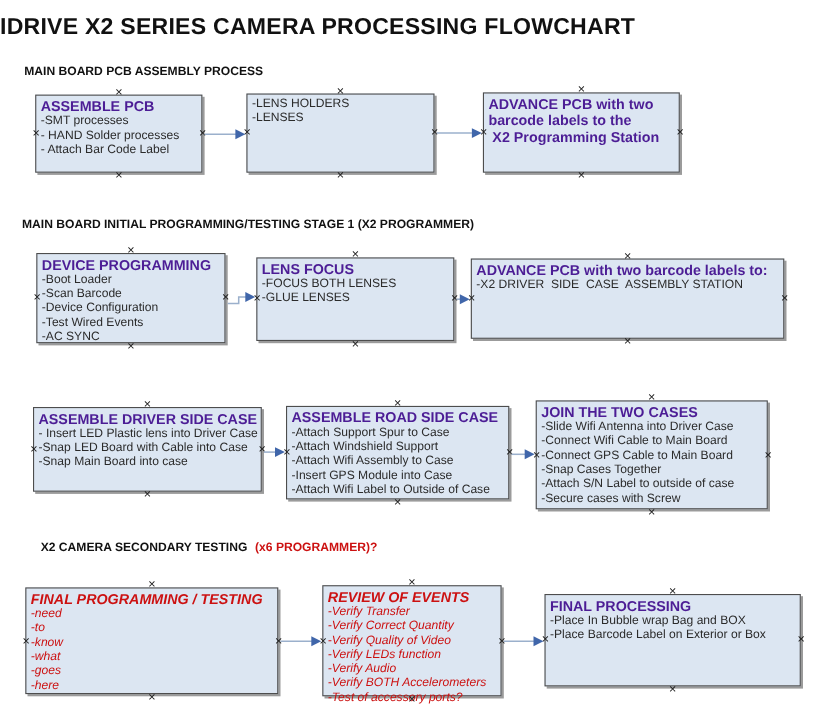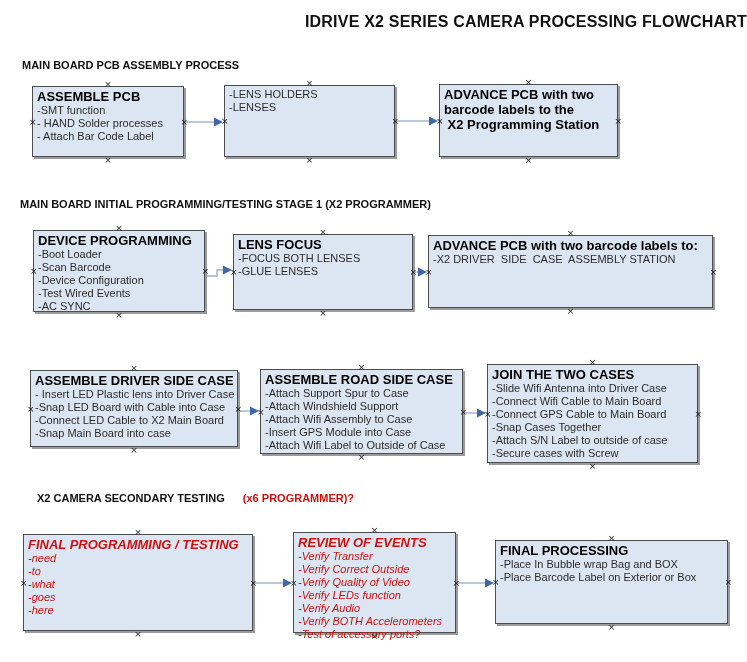--- a/index.html
+++ b/index.html
@@ -1,35 +1,35 @@
 <!DOCTYPE html>
 <html style="--red: #cc1111; --node-fill: #dce6f2; --node-border: #4d4d4d; --arrow-line: #9bb0cc; --arrow-head: #4066aa;"><head>
 <meta charset="utf-8">
 <style>
   html,body{margin:0;padding:0;background:#fff;}
   #canvas{
     position:relative;width:747px;height:662px;background:#ffffff;overflow:hidden;
     font-family:"Liberation Sans", sans-serif;
   }
   .page-title{
-    position:absolute;top:13px;left:0;width:100%;text-align:right;
-    font-size:16px;font-weight:bold;color:#111;letter-spacing:.2px;
+    position:absolute;top:13px;left:0;width:100%;text-align:left;
+    font-size:21px;font-weight:bold;color:#111;letter-spacing:.2px;
   }
   .section-header{
     position:absolute;font-size:11px;font-weight:bold;color:#111;white-space:nowrap;
   }
-  .section-header .suffix{color:var(--red);margin-left:18px;}
+  .section-header .suffix{color:var(--red);margin-left:7px;}
   .node{
     position:absolute;background:var(--node-fill);
     border:1px solid var(--node-border);
     box-shadow:2px 2px 0 #9b9b9b;
     padding:2px 4px 0 4px;box-sizing:border-box;overflow:visible;
   }
   .node-title{
-    font-size:13px;font-weight:bold;color:#000000;white-space:pre;line-height:15px;
+    font-size:13px;font-weight:bold;color:#4c1d95;white-space:pre;line-height:15px;
   }
   .node-item{
     font-size:11px;color:#2b2b2b;white-space:pre;line-height:13px;
   }
   .red-node .node-title,.red-node .node-item{color:var(--red);font-style:italic;}
   .cp{
     position:absolute;font-size:9px;line-height:6px;color:#1a1a1a;
     font-family:"DejaVu Sans", sans-serif;pointer-events:auto;
   }
   .cp-top{top:-6px;left:50%;transform:translateX(-50%);}
@@ -49,21 +49,21 @@
 
   <div class="section-header" style="left:22px;top:59px">MAIN BOARD PCB ASSEMBLY PROCESS</div>
   <div class="section-header" style="left:20px;top:198px">MAIN BOARD INITIAL PROGRAMMING/TESTING STAGE 1 (X2 PROGRAMMER)</div>
   <div class="section-header" style="left:37px;top:492px">
     <span>X2 CAMERA SECONDARY TESTING</span><span class="suffix">(x6 PROGRAMMER)?</span>
   </div>
 
   <div class="node" style="left:32px;top:86px;width:152px;height:71px">
     <div class="node-title">ASSEMBLE PCB</div>
     <div class="node-items">
-        <div class="node-item">-SMT function</div>
+        <div class="node-item">-SMT processes</div>
         <div class="node-item">- HAND Solder processes</div>
         <div class="node-item">- Attach Bar Code Label</div>
       </div>
   <span class="cp cp-top">×</span>
       <span class="cp cp-bottom">×</span>
       <span class="cp cp-left">×</span>
       <span class="cp cp-right">×</span>
     </div>
   <div class="node" style="left:224px;top:85px;width:171px;height:72px">
     <div class="node-items">
@@ -120,21 +120,20 @@
       <span class="cp cp-bottom">×</span>
       <span class="cp cp-left">×</span>
       <span class="cp cp-right">×</span>
     </div>
 
   <div class="node" style="left:30px;top:370px;width:208px;height:77px">
     <div class="node-title">ASSEMBLE DRIVER SIDE CASE</div>
     <div class="node-items">
         <div class="node-item">- Insert LED Plastic lens into Driver Case</div>
         <div class="node-item">-Snap LED Board with Cable into Case</div>
-        <div class="node-item">-Connect LED Cable to X2 Main Board</div>
         <div class="node-item">-Snap Main Board into case</div>
       </div>
   <span class="cp cp-top">×</span>
       <span class="cp cp-bottom">×</span>
       <span class="cp cp-left">×</span>
       <span class="cp cp-right">×</span>
     </div>
   <div class="node" style="left:260px;top:369px;width:203px;height:85px">
     <div class="node-title">ASSEMBLE ROAD SIDE CASE</div>
     <div class="node-items">
@@ -163,34 +162,35 @@
       <span class="cp cp-bottom">×</span>
       <span class="cp cp-left">×</span>
       <span class="cp cp-right">×</span>
     </div>
 
   <div class="node red-node" style="left:23px;top:534px;width:230px;height:97px">
     <div class="node-title">FINAL PROGRAMMING / TESTING</div>
     <div class="node-items">
         <div class="node-item">-need</div>
         <div class="node-item">-to</div>
+        <div class="node-item">-know</div>
         <div class="node-item">-what</div>
         <div class="node-item">-goes</div>
         <div class="node-item">-here</div>
       </div>
   <span class="cp cp-top">×</span>
       <span class="cp cp-bottom">×</span>
       <span class="cp cp-left">×</span>
       <span class="cp cp-right">×</span>
     </div>
   <div class="node red-node" style="left:293px;top:532px;width:163px;height:101px">
     <div class="node-title">REVIEW OF EVENTS</div>
     <div class="node-items">
         <div class="node-item">-Verify Transfer</div>
-        <div class="node-item">-Verify Correct Outside</div>
+        <div class="node-item">-Verify Correct Quantity</div>
         <div class="node-item">-Verify Quality of Video</div>
         <div class="node-item">-Verify LEDs function</div>
         <div class="node-item">-Verify Audio</div>
         <div class="node-item">-Verify BOTH Accelerometers</div>
         <div class="node-item">-Test of accessory ports?</div>
       </div>
   <span class="cp cp-top">×</span>
       <span class="cp cp-bottom">×</span>
       <span class="cp cp-left">×</span>
       <span class="cp cp-right">×</span>

